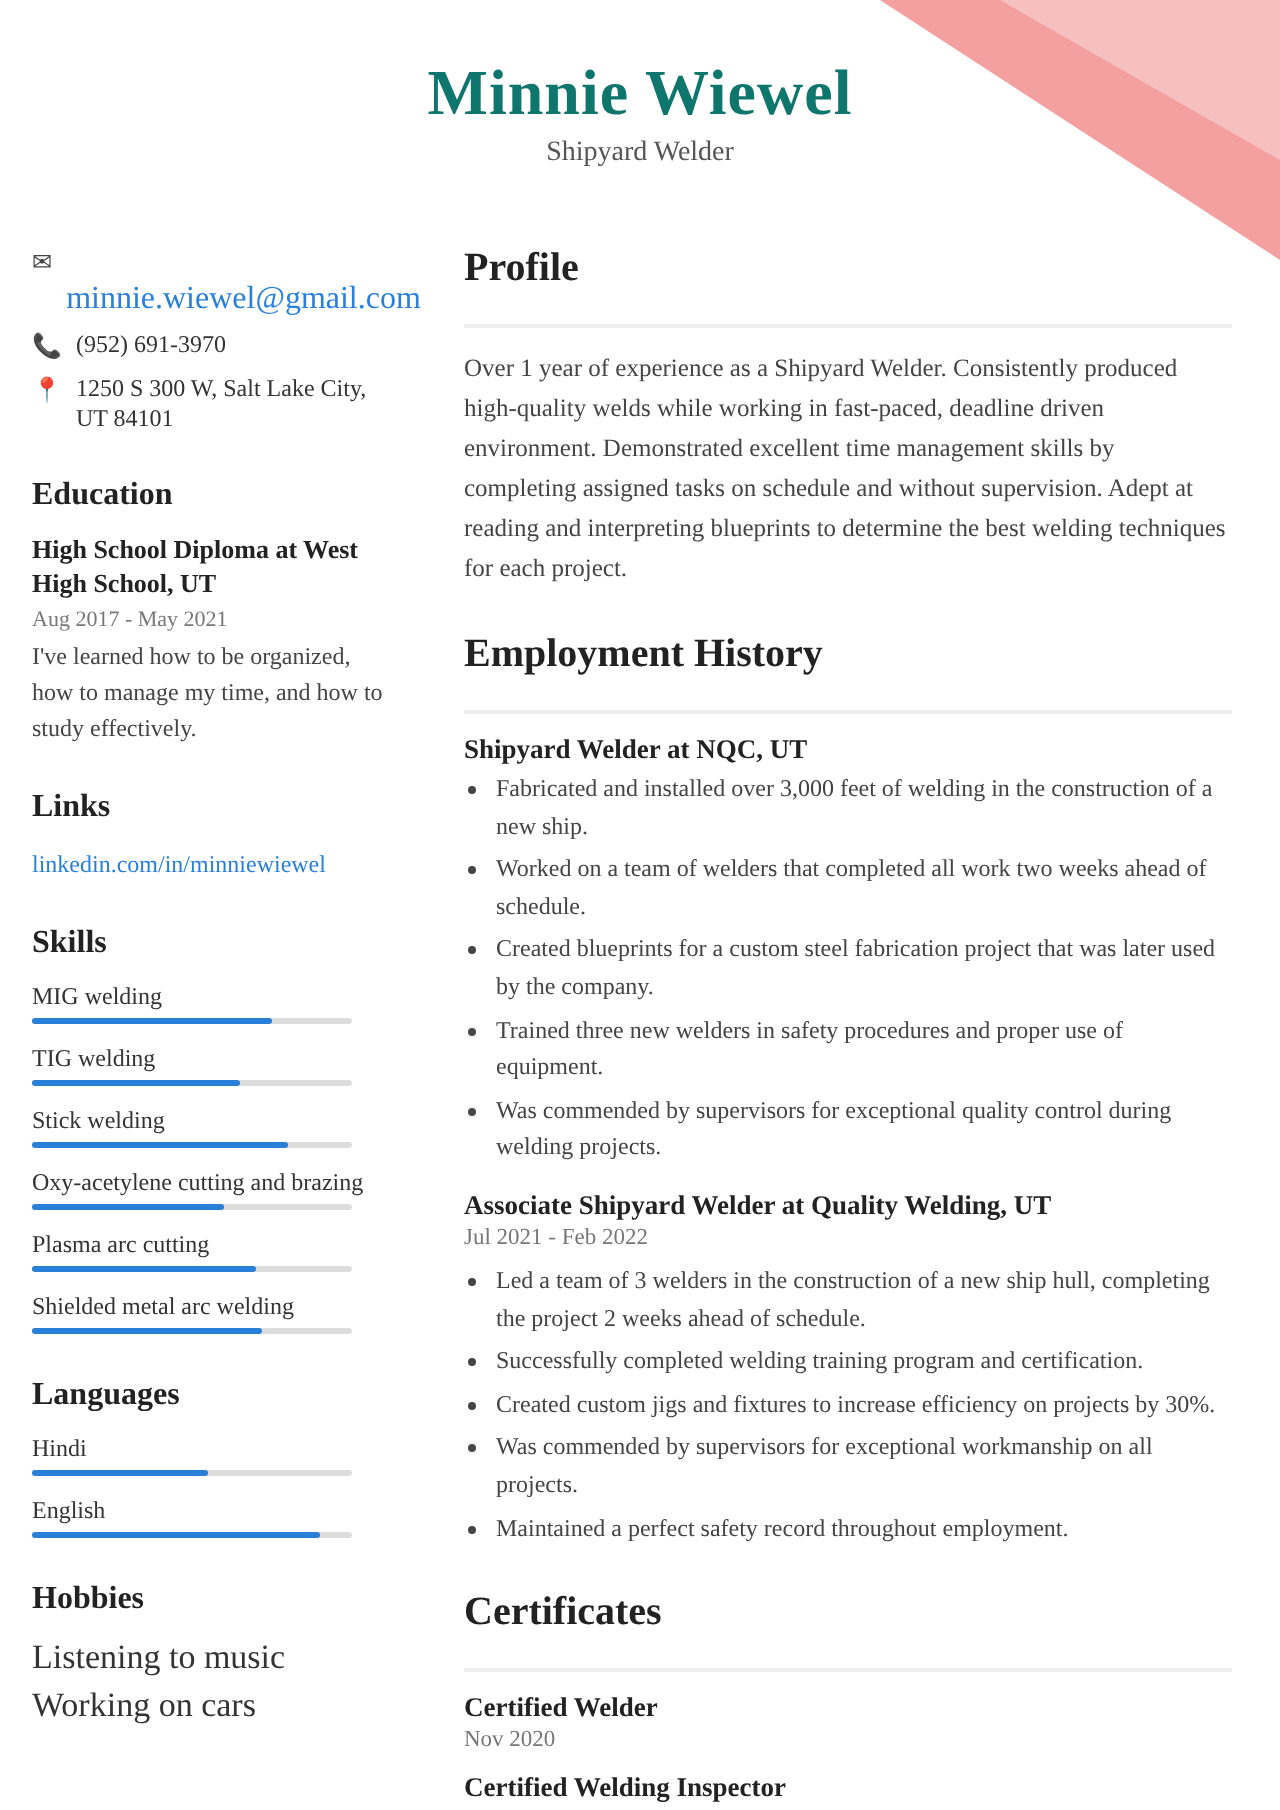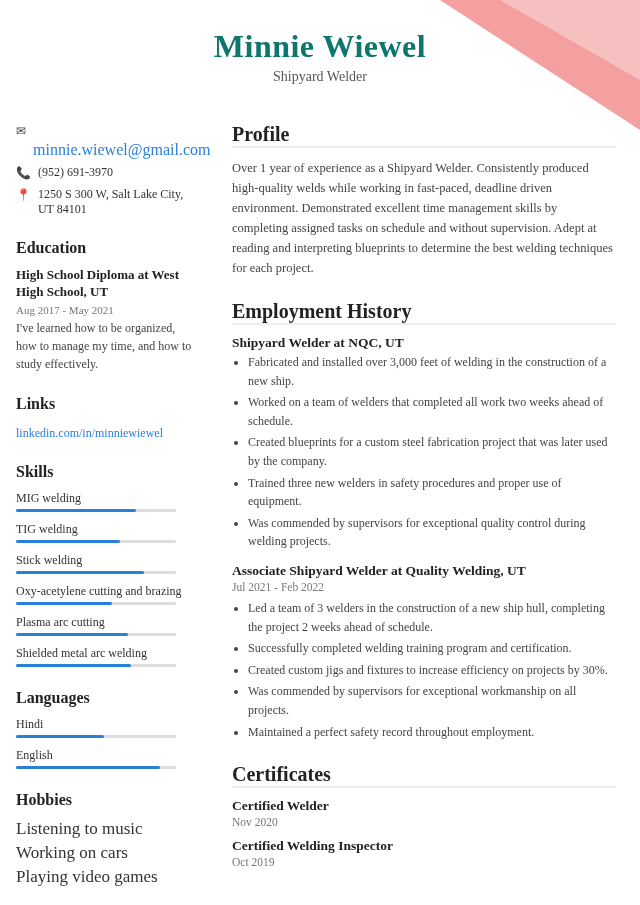--- a/index.html
+++ b/index.html
@@ -183,21 +183,21 @@
 
     .main-section {
       margin-bottom: 22px;
     }
 
     .main-section-title {
       font-size: 20px;
       font-weight: bold;
       color: #222;
       border-bottom: 2px solid #eee;
-      padding-bottom: 0;
+      padding-bottom: 16px;
       margin-bottom: 10px;
     }
 
     .profile-text {
       font-size: 12.5px;
       color: #444;
       line-height: 1.6;
     }
 
     .job-title {
@@ -328,21 +328,20 @@
         <div class="lang-bar-bg">
             <div class="lang-bar-fill" style="width:90%"></div>
           </div>
       </div>
     </div>
 
     <div class="sidebar-section">
       <div class="sidebar-section-title">Hobbies</div>
       <div class="hobby-item">Listening to music</div>
       <div class="hobby-item">Working on cars</div>
-      <div class="hobby-item">Playing video games</div>
     </div>
 
   </div>
 
   <div class="main">
 
     <div class="main-section">
       <div class="main-section-title">Profile</div>
       <div class="profile-text">Over 1 year of experience as a Shipyard Welder. Consistently produced high-quality welds while working in fast-paced, deadline driven environment. Demonstrated excellent time management skills by completing assigned tasks on schedule and without supervision. Adept at reading and interpreting blueprints to determine the best welding techniques for each project.</div>
     </div>

